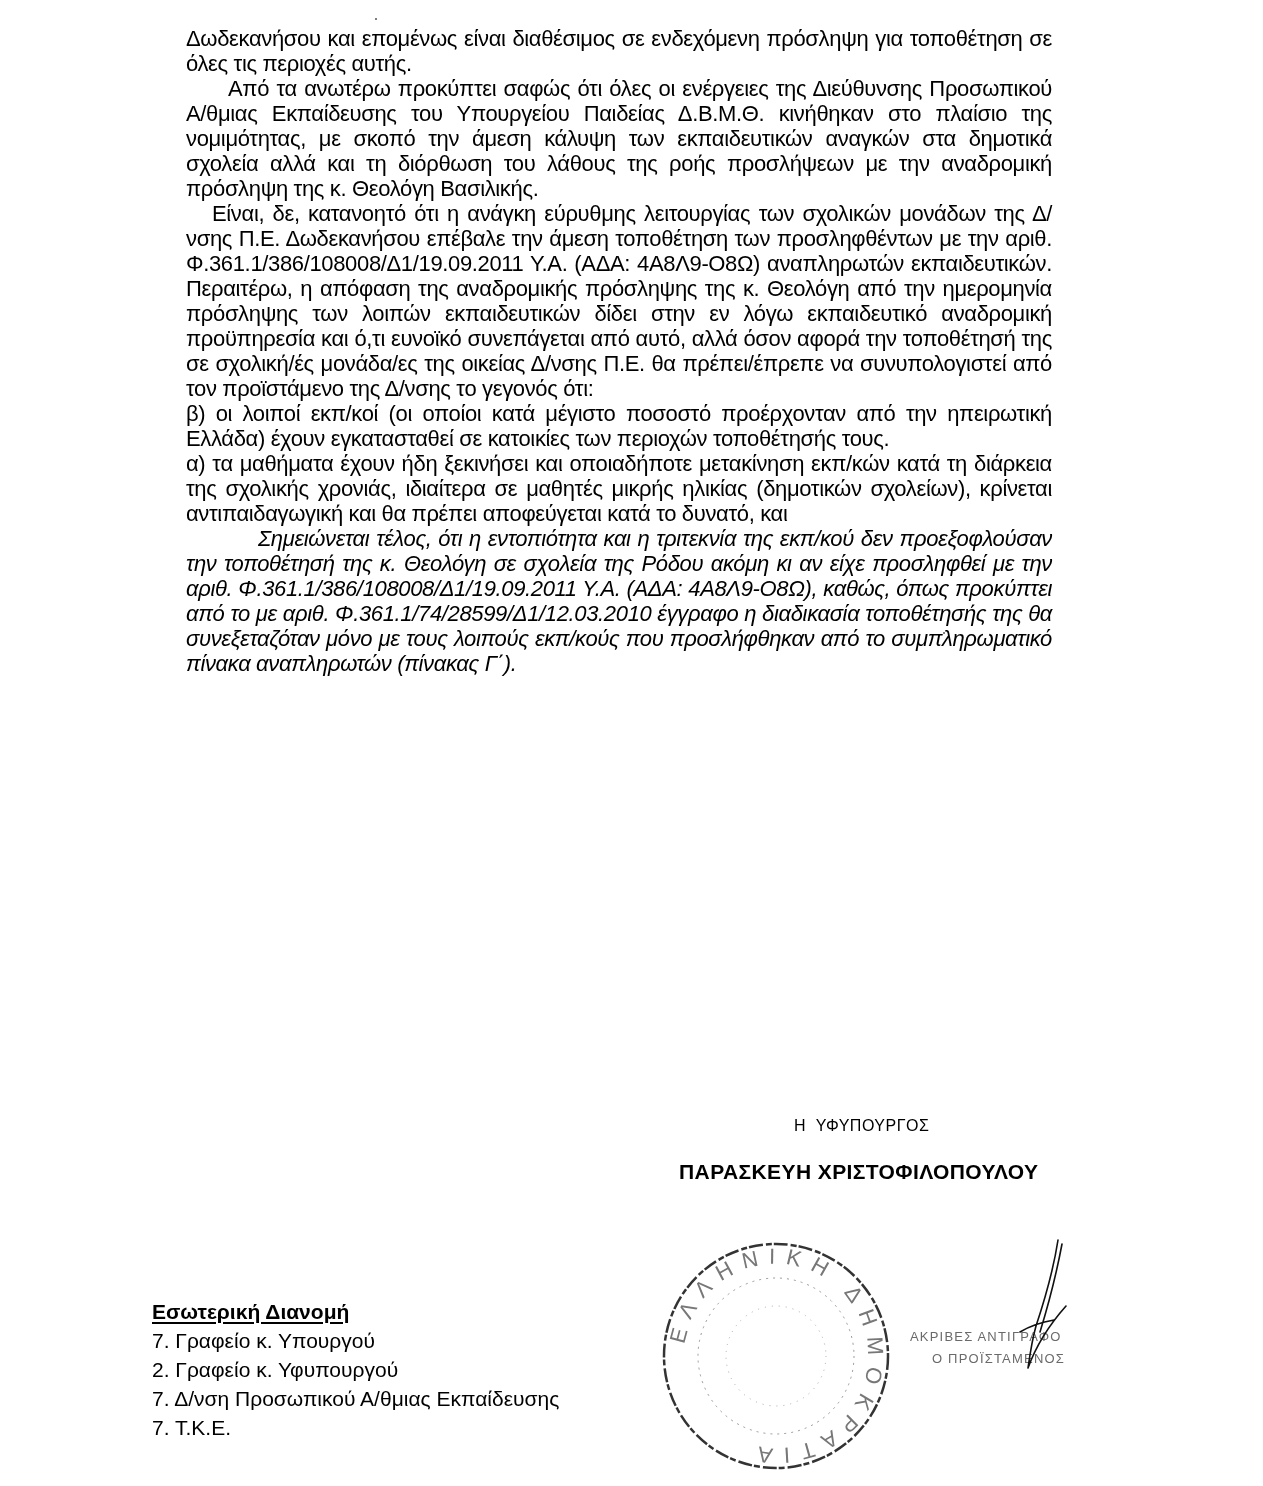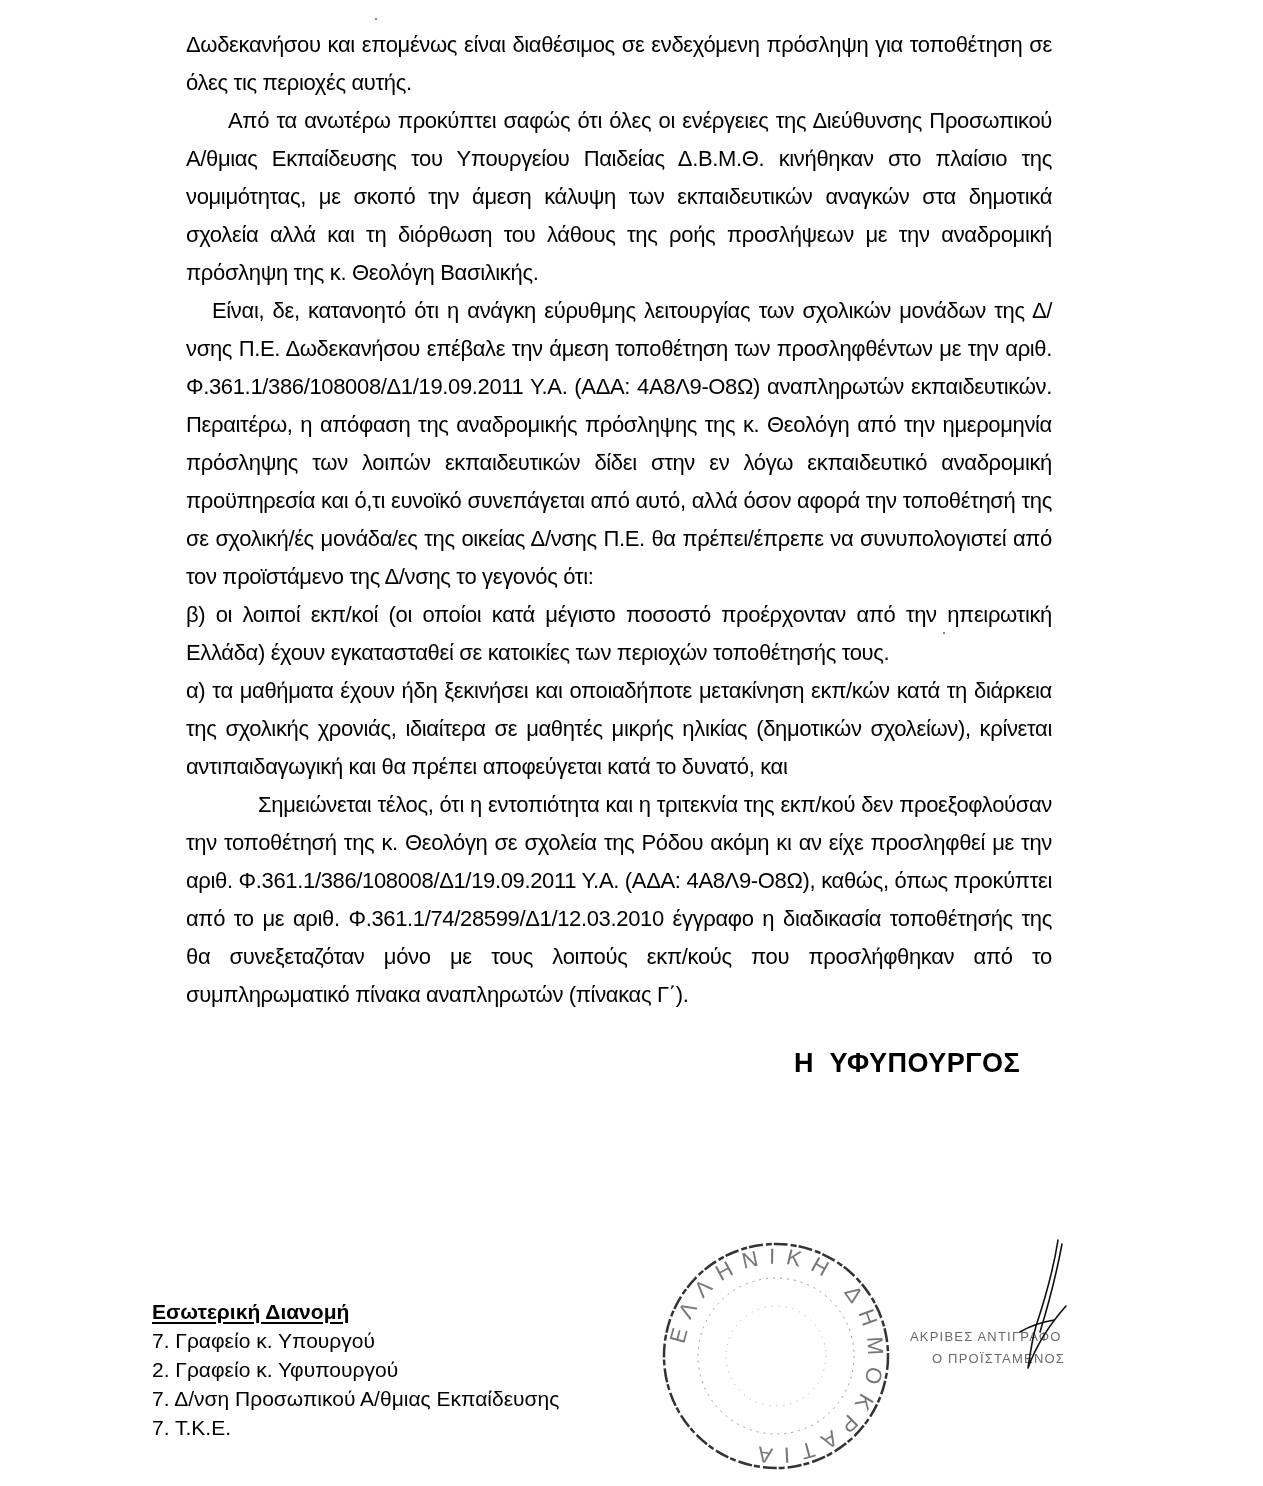--- a/index.html
+++ b/index.html
@@ -1,35 +1,35 @@
 <!DOCTYPE html>
 <html><head>
 <meta charset="utf-8">
 <style>
   html, body { margin: 0; padding: 0; background: #ffffff; }
   body { width: 1263px; height: 1486px; position: relative; overflow: hidden; color: #000; }
   .page { position: absolute; left: 0; top: 0; width: 1263px; height: 1486px; }
   .body-text {
     position: absolute; left: 186px; top: 26px; width: 866px;
     font-family: "Liberation Sans", sans-serif;
-    font-size: 22px; line-height: 38px;
+    font-size: 22px; line-height: 25px;
     text-align: justify;
     transform-origin: 0 0;
     letter-spacing: -0.35px;
   }
   .body-text p { margin: 0; }
   .indent1 { text-indent: 42px; }
   .indent2 { text-indent: 26px; }
-  .indent3 { text-indent: 72px; }
+  .indent3 { text-indent: 72px; font-style: italic; }
   .noindent { text-indent: 0; }
 
   .sig-title {
-    position: absolute; left: 794px; top: 1048px;
-    font-family: "Liberation Sans", sans-serif; font-weight: bold;
-    font-size: 27px; letter-spacing: 0.5px; white-space: pre;
+    position: absolute; left: 794px; top: 1117px;
+    font-family: "Liberation Sans", sans-serif; font-weight: normal;
+    font-size: 16px; letter-spacing: 0.5px; white-space: pre;
   }
   .sig-name {
     position: absolute; left: 679px; top: 1160px;
     font-family: "Liberation Sans", sans-serif; font-weight: bold;
     font-size: 21px; letter-spacing: 0.4px; white-space: nowrap;
   }
   .dist {
     position: absolute; left: 152px; top: 1297px;
     font-family: "Liberation Sans", sans-serif; font-size: 21px; line-height: 29px;
   }
@@ -54,20 +54,21 @@
   <div class="body-text">
     <p class="noindent">Δωδεκανήσου και επομένως είναι διαθέσιμος σε ενδεχόμενη πρόσληψη για τοποθέτηση σε όλες τις περιοχές αυτής.</p>
     <p class="indent1">Από τα ανωτέρω προκύπτει σαφώς ότι όλες οι ενέργειες της Διεύθυνσης Προσωπικού Α/θμιας Εκπαίδευσης του Υπουργείου Παιδείας Δ.Β.Μ.Θ. κινήθηκαν στο πλαίσιο της νομιμότητας, με σκοπό την άμεση κάλυψη των εκπαιδευτικών αναγκών στα δημοτικά σχολεία αλλά και τη διόρθωση του λάθους της ροής προσλήψεων με την αναδρομική πρόσληψη της κ. Θεολόγη Βασιλικής.</p>
     <p class="indent2">Είναι, δε, κατανοητό ότι η ανάγκη εύρυθμης λειτουργίας των σχολικών μονάδων της Δ/νσης  Π.Ε. Δωδεκανήσου επέβαλε την άμεση τοποθέτηση των προσληφθέντων με την αριθ. Φ.361.1/386/108008/Δ1/19.09.2011 Υ.Α. (ΑΔΑ: 4Α8Λ9-Ο8Ω) αναπληρωτών εκπαιδευτικών. Περαιτέρω, η απόφαση της αναδρομικής πρόσληψης της κ. Θεολόγη από την ημερομηνία πρόσληψης των λοιπών εκπαιδευτικών δίδει στην εν λόγω εκπαιδευτικό αναδρομική προϋπηρεσία και ό,τι ευνοϊκό συνεπάγεται από αυτό, αλλά όσον αφορά την τοποθέτησή της σε σχολική/ές μονάδα/ες της οικείας Δ/νσης Π.Ε. θα πρέπει/έπρεπε να συνυπολογιστεί από τον προϊστάμενο της Δ/νσης το γεγονός ότι:</p>
     <p class="noindent">β) οι λοιποί εκπ/κοί (οι οποίοι κατά μέγιστο ποσοστό προέρχονταν από την ηπειρωτική Ελλάδα) έχουν εγκατασταθεί σε κατοικίες των περιοχών τοποθέτησής τους.</p>
     <p class="noindent">α) τα μαθήματα έχουν ήδη ξεκινήσει και οποιαδήποτε μετακίνηση εκπ/κών κατά τη διάρκεια της σχολικής χρονιάς, ιδιαίτερα σε μαθητές μικρής ηλικίας (δημοτικών σχολείων), κρίνεται αντιπαιδαγωγική και θα πρέπει αποφεύγεται κατά το δυνατό, και</p>
     <p class="indent3">Σημειώνεται τέλος, ότι η εντοπιότητα και η τριτεκνία της εκπ/κού δεν προεξοφλούσαν την τοποθέτησή της κ. Θεολόγη σε σχολεία της Ρόδου ακόμη κι αν είχε προσληφθεί με την αριθ. Φ.361.1/386/108008/Δ1/19.09.2011 Υ.Α. (ΑΔΑ: 4Α8Λ9-Ο8Ω), καθώς, όπως προκύπτει από το με αριθ. Φ.361.1/74/28599/Δ1/12.03.2010 έγγραφο η διαδικασία τοποθέτησής της θα συνεξεταζόταν μόνο με τους λοιπούς εκπ/κούς που προσλήφθηκαν από το συμπληρωματικό πίνακα αναπληρωτών (πίνακας Γ΄).</p>
   </div>
 
   <div class="sig-title">Η  ΥΦΥΠΟΥΡΓΟΣ</div>
+  <div class="sig-name">ΠΑΡΑΣΚΕΥΗ ΧΡΙΣΤΟΦΙΛΟΠΟΥΛΟΥ</div>
 
   <div class="dist">
     <div class="dist-title">Εσωτερική Διανομή</div>
     <div class="dist-item">7. Γραφείο κ. Υπουργού</div>
     <div class="dist-item">2. Γραφείο κ. Υφυπουργού</div>
     <div class="dist-item">7. Δ/νση Προσωπικού Α/θμιας Εκπαίδευσης</div>
     <div class="dist-item">7. Τ.Κ.Ε.</div>
   </div>
 
   <svg class="stamp" viewBox="0 0 240 240">

